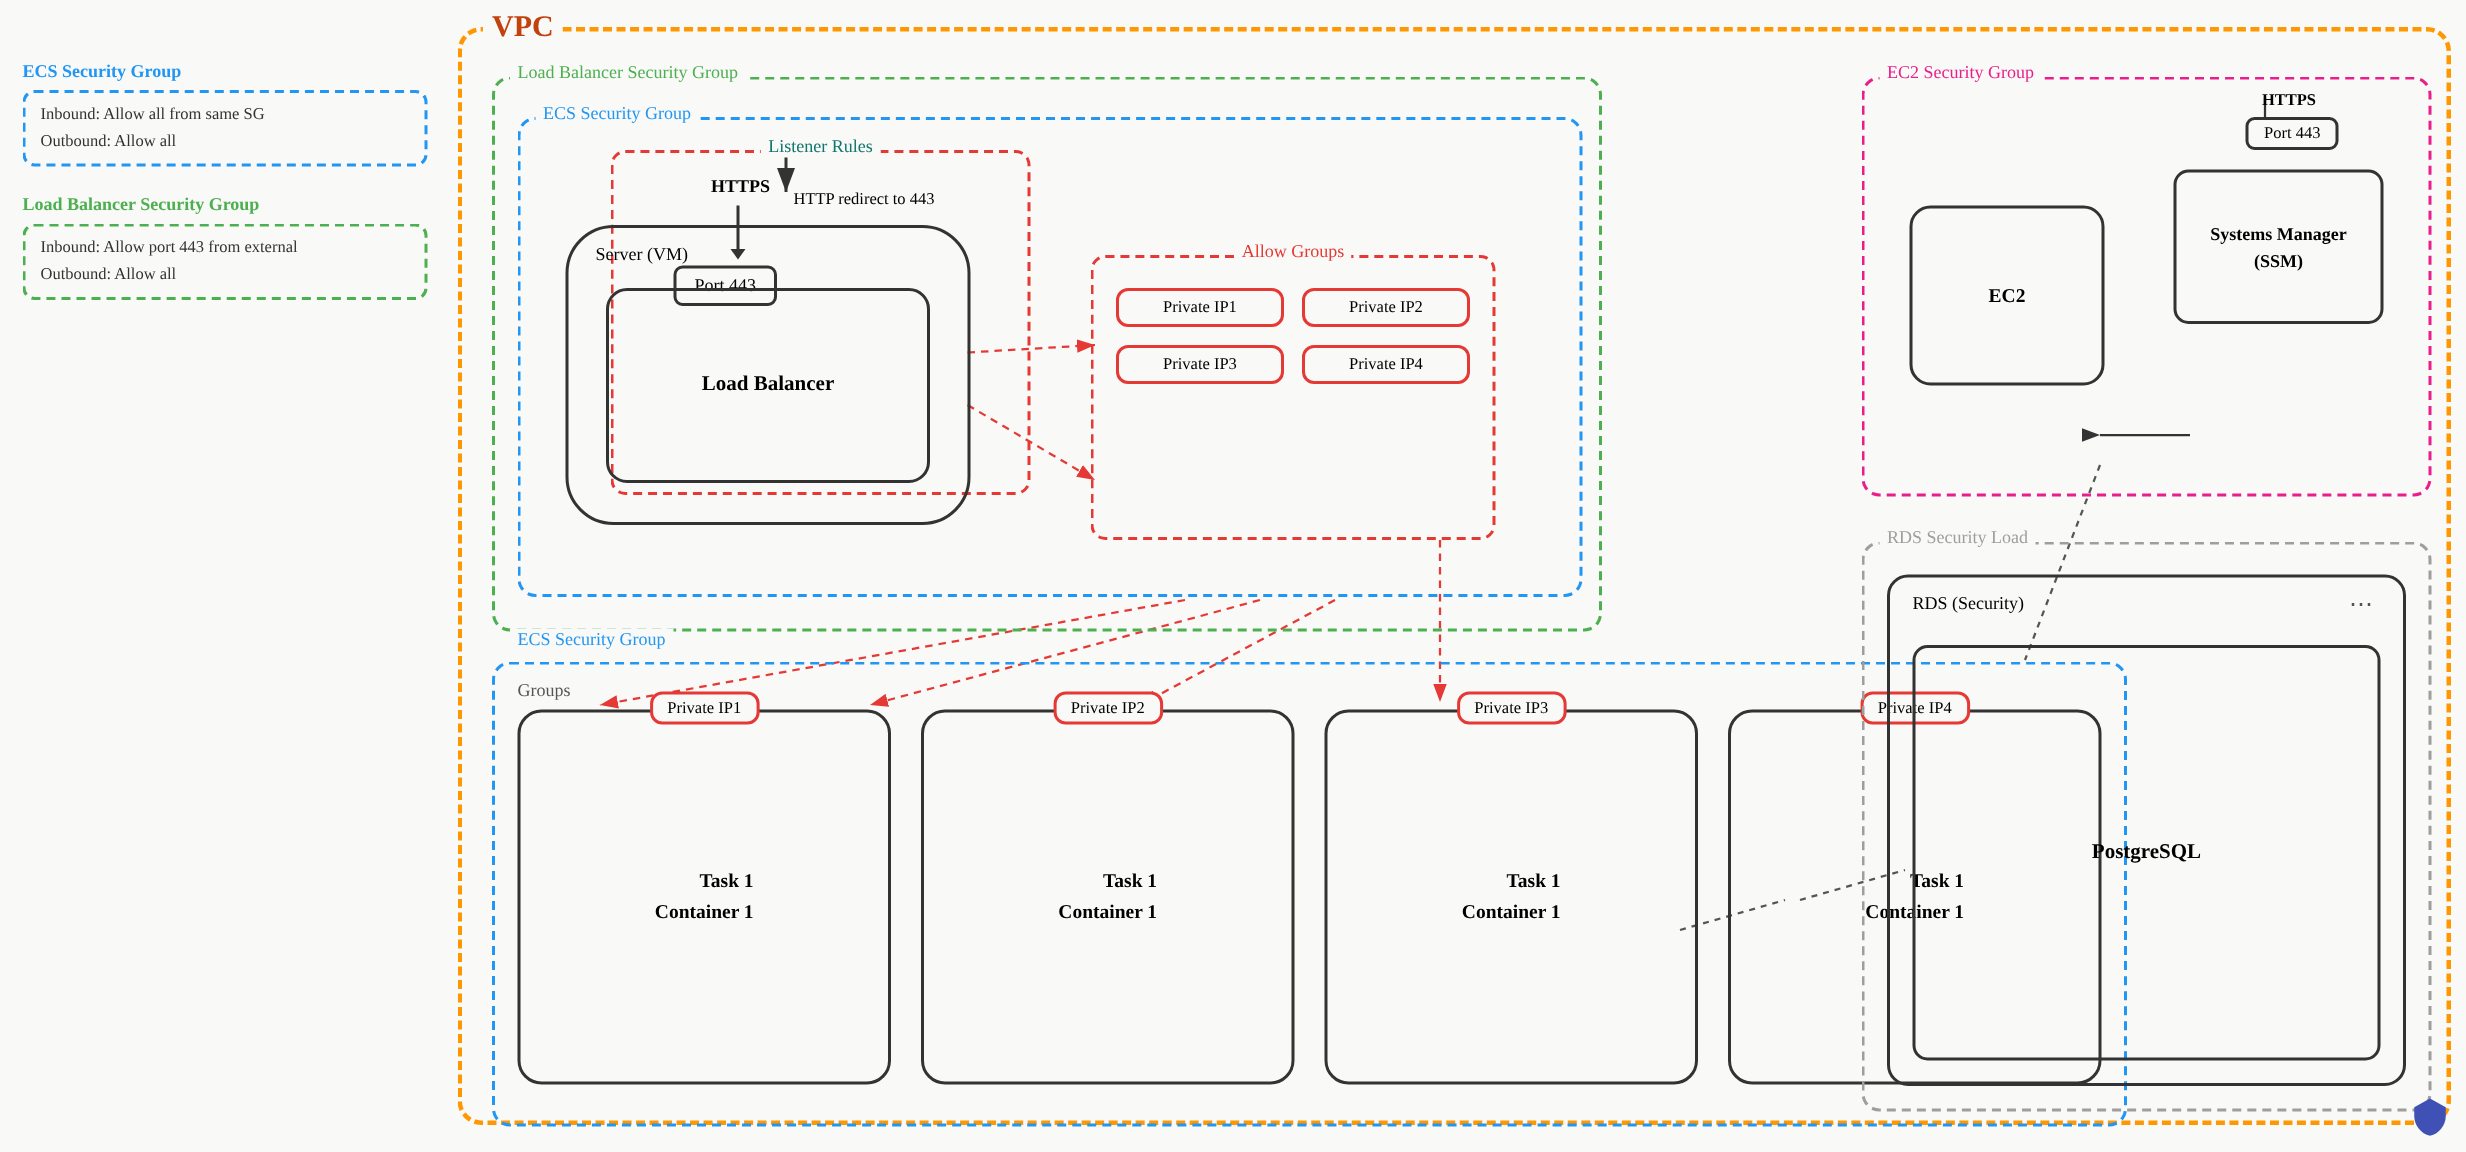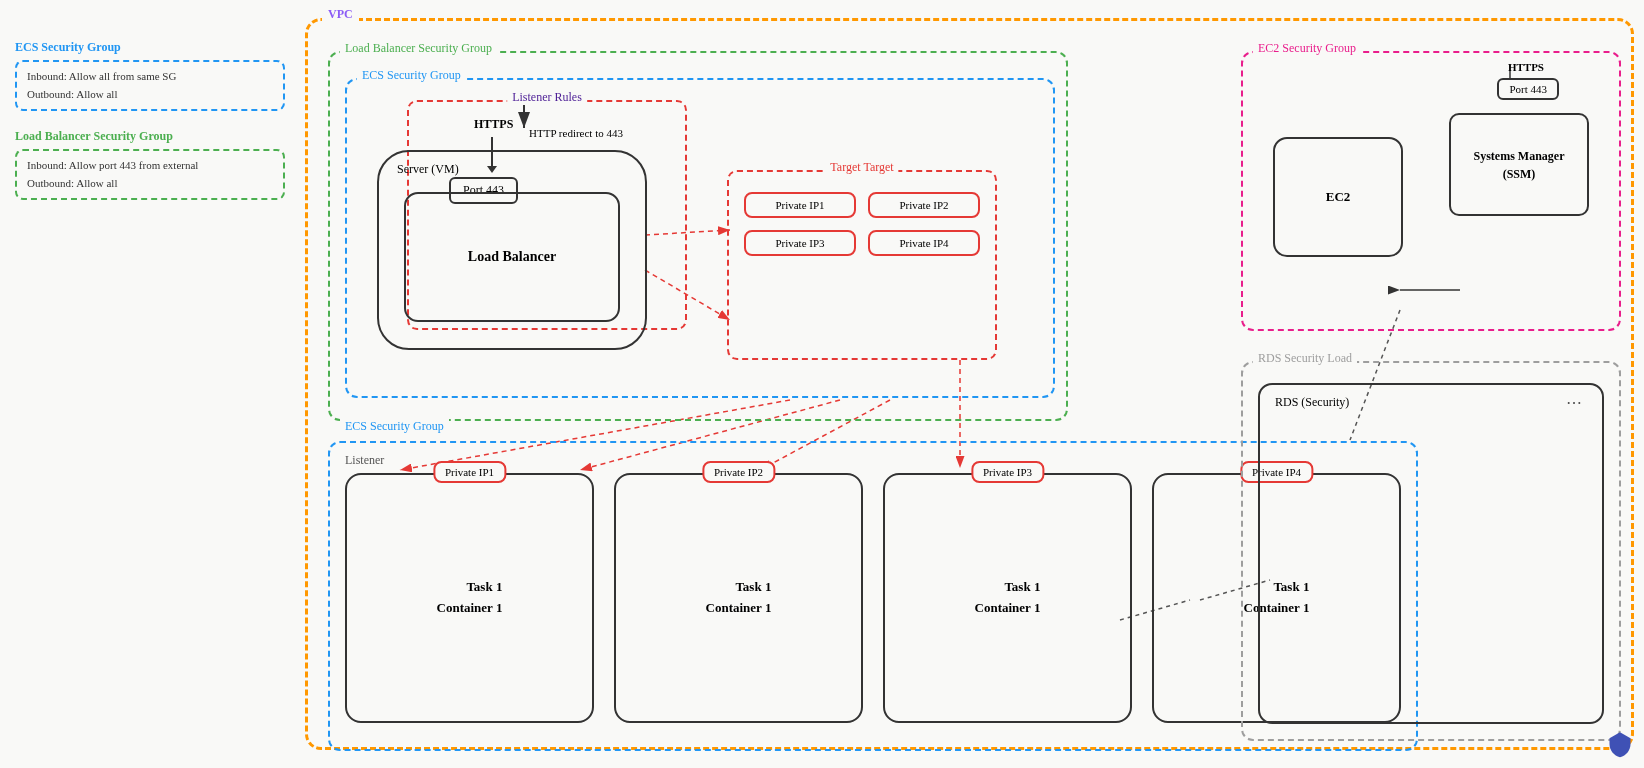--- a/index.html
+++ b/index.html
@@ -60,23 +60,23 @@
       border: 3px dashed #FF9800;
       border-radius: 16px;
     }
 
     .vpc-label {
       position: absolute;
       top: -14px;
       left: 14px;
       background: #f9f9f7;
       padding: 0 6px;
-      font-size: 12px;
-      font-weight: bold;
-      color: #8b5cf6;
+      font-size: 20px;
+      font-weight: bold;
+      color: #c2410c;
     }
 
     
     .lb-sg {
       position: absolute;
       top: 30px;
       left: 20px;
       width: 740px;
       height: 370px;
       border: 2px dashed #4CAF50;
@@ -126,21 +126,21 @@
     }
 
     .listener-rules-label {
       position: absolute;
       top: -12px;
       left: 50%;
       transform: translateX(-50%);
       background: #f9f9f7;
       padding: 0 5px;
       font-size: 12px;
-      color: #4c1d95;
+      color: #0f766e;
     }
 
     
     .https-label {
       position: absolute;
       top: 15px;
       left: 65px;
       font-size: 12px;
       font-weight: bold;
     }
@@ -528,35 +528,35 @@
         </div>
 
         <div class="server-vm-box">
           <span class="server-vm-label">Server (VM)</span>
           <div class="load-balancer-box">
             <span class="load-balancer-label">Load Balancer</span>
           </div>
         </div>
 
         <div class="target-groups">
-          <span class="target-groups-label">Target Target</span>
+          <span class="target-groups-label">Allow Groups</span>
           <div class="ip-grid">
             <div class="ip-badge">Private IP1</div>
             <div class="ip-badge">Private IP2</div>
             <div class="ip-badge">Private IP3</div>
             <div class="ip-badge">Private IP4</div>
           </div>
         </div>
 
       </div>
     </div>
 
     <div class="ecs-sg-bottom">
       <span class="ecs-sg-bottom-label ecs-sg-label">ECS Security Group</span>
-      <span class="service-label" style="top: 10px; left: 10px; position: absolute; font-size: 12px; color: #555;">Listener</span>
+      <span class="service-label" style="top: 10px; left: 10px; position: absolute; font-size: 12px; color: #555;">Groups</span>
 
       <div class="task-row">
         <div class="task-container">
           <span class="task-ip-badge">Private IP1</span>
           <span class="task-container-label">Task 1<br>Container 1</span>
         </div>
         <div class="task-container">
           <span class="task-ip-badge">Private IP2</span>
           <span class="task-container-label">Task 1<br>Container 1</span>
         </div>
@@ -590,20 +590,23 @@
     </div>
 
     <div class="rds-sg">
       <span class="rds-sg-label">RDS Security Load</span>
 
       <div style="position:absolute;top:20px;left:15px;right:15px;bottom:15px;border:2px solid #333;border-radius:14px;">
         <span style="position:absolute;top:10px;left:15px;font-size:12px;">RDS (Security)</span>
 
         <span style="position:absolute;top:8px;right:20px;font-size:16px;color:#555;">⋯</span>
 
+        <div style="position:absolute;top:45px;left:15px;right:15px;bottom:15px;border:2px solid #333;border-radius:10px;display:flex;align-items:center;justify-content:center;">
+          <span style="font-size:14px;font-weight:bold;">PostgreSQL</span>
+        </div>
       </div>
     </div>
 
   </div>
 
   <div class="shield-icon">
     <svg viewBox="0 0 24 24" fill="#3F51B5">
       <path d="M12 2L3 7v5c0 5.25 3.75 10.15 9 11.35C17.25 22.15 21 17.25 21 12V7L12 2z"></path>
     </svg>
   </div>

